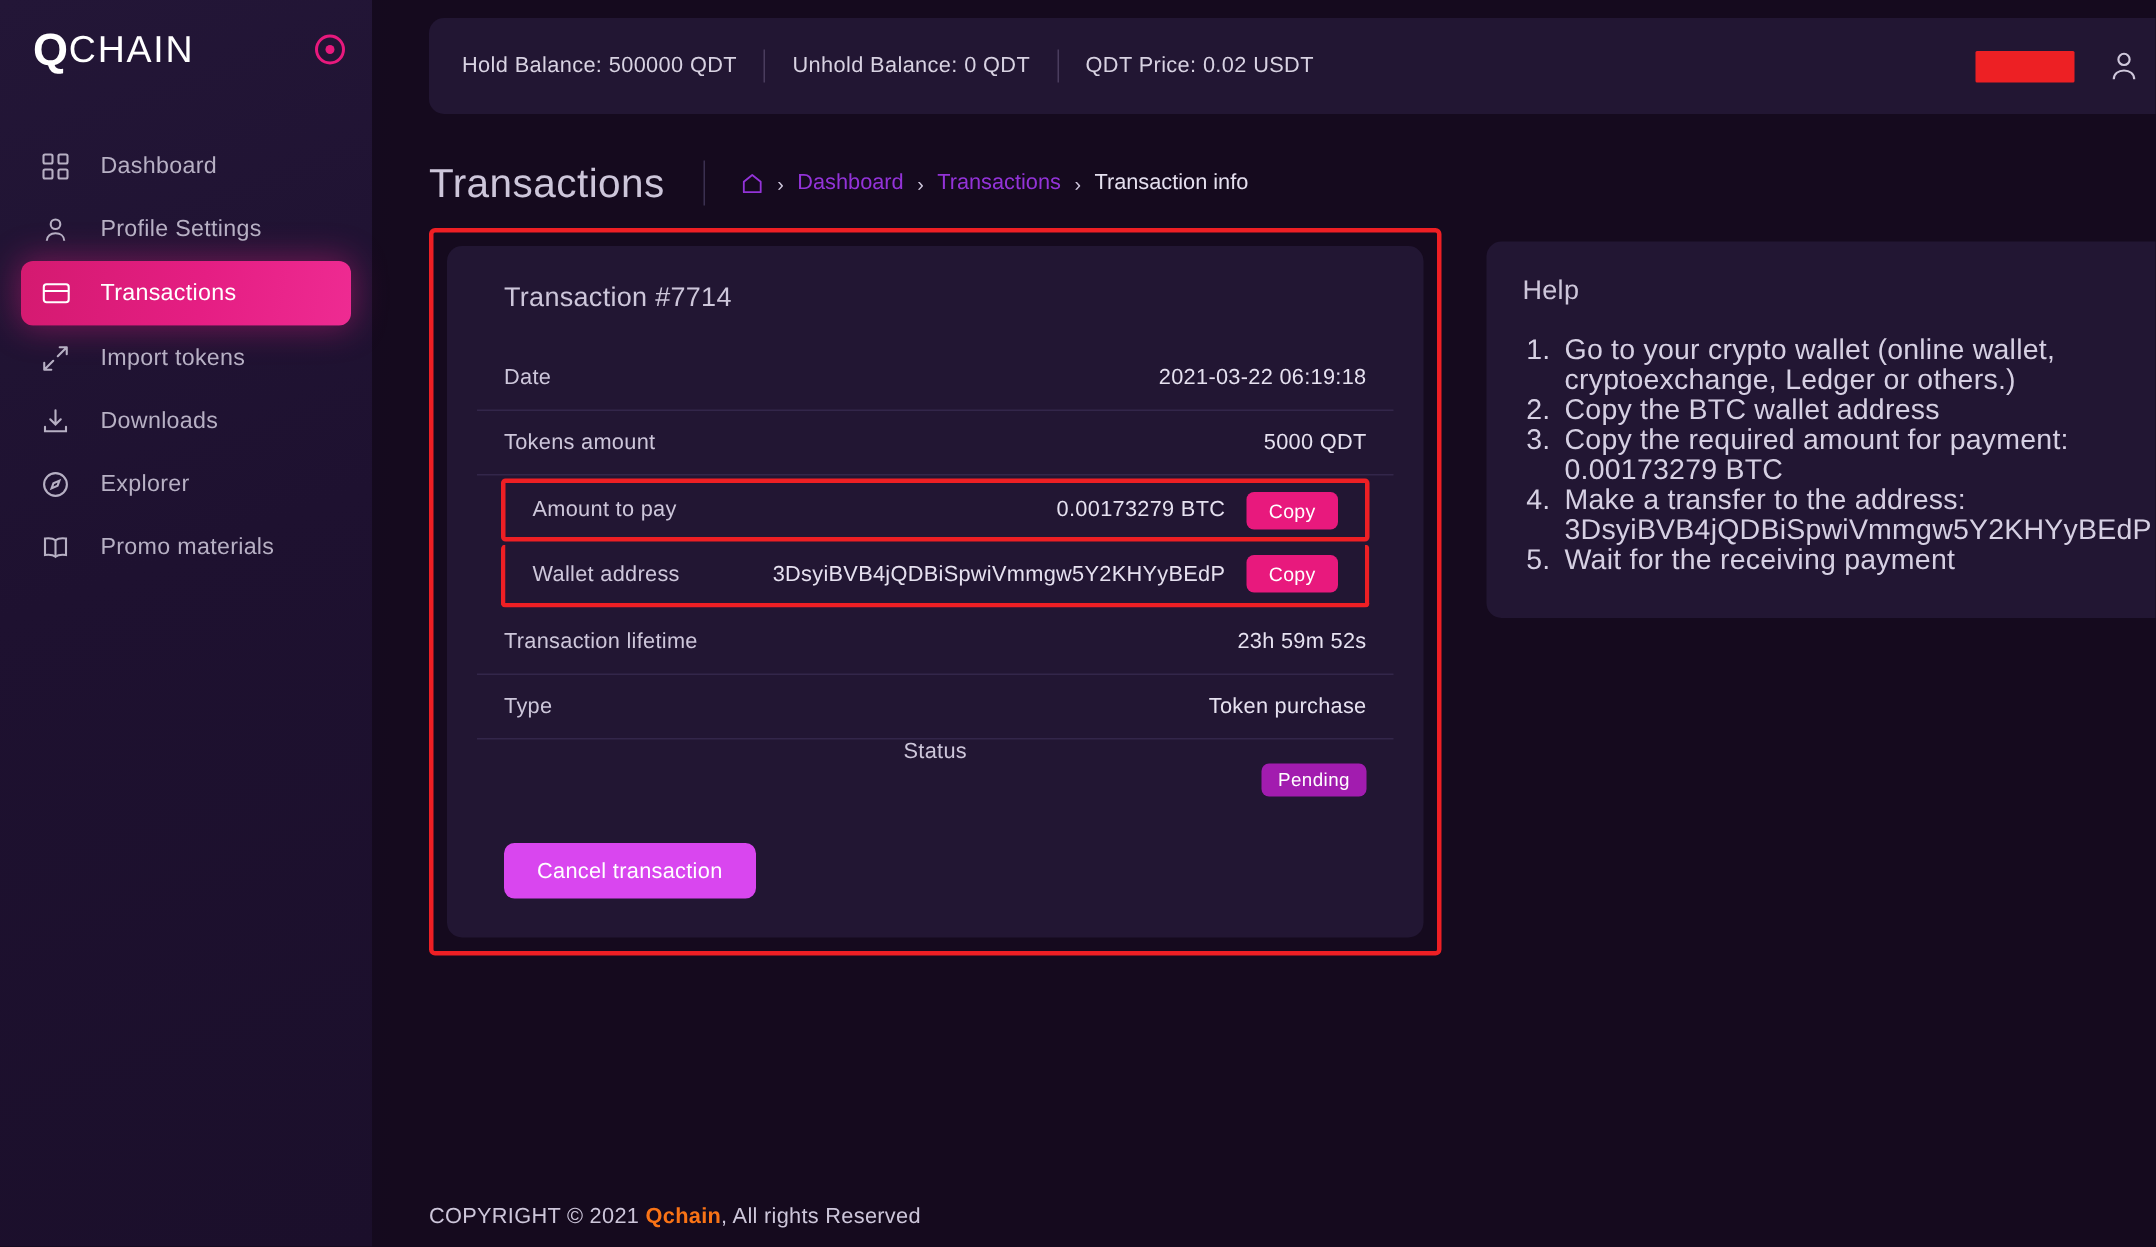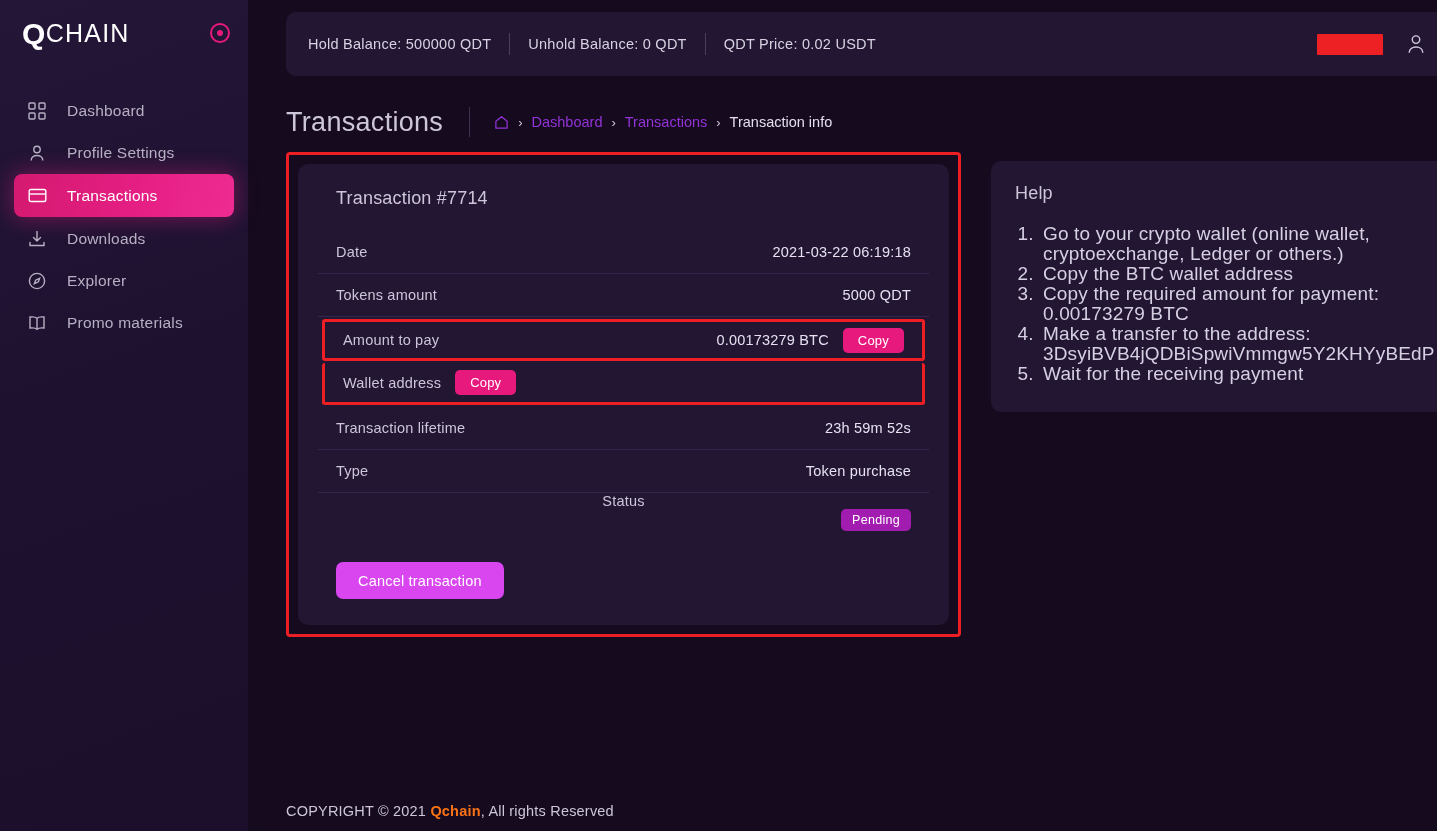--- a/index.html
+++ b/index.html
@@ -224,21 +224,21 @@
   .row .v {
     margin-left: auto;
     color: #e6e1f0;
     font-size: 14.5px;
     letter-spacing: .2px;
   }
   .row.boxed {
     border: 3px solid #ee1f24;
     border-radius: 3px;
     height: 42px;
-    margin: 2px 4px;
+    margin: 2px 16px;
     border-bottom: 3px solid #ee1f24;
   }
   .row.boxed + .row { border-top: none; }
 
   .copy-btn {
     margin-left: 14px;
     background: #e8197d;
     color: #ffffff;
     border: none;
     border-radius: 5px;
@@ -358,20 +358,29 @@
       <div class="nav-item active">
         <span class="ico">
           <svg width="19" height="19" viewBox="0 0 19 19" fill="none" stroke="#ffffff" stroke-width="1.4">
             <rect x="1.2" y="3.5" width="16.6" height="12" rx="1.8"></rect>
               <path d="M1.2 8h16.6"></path>
           </svg>
         </span>
         <span>Transactions</span>
       </div>
 
+      <div class="nav-item">
+        <span class="ico">
+          <svg width="18" height="18" viewBox="0 0 18 18" fill="none" stroke="#b7b0c4" stroke-width="1.4" stroke-linecap="round">
+            <path d="M10.5 7.5L16.5 1.5M16.5 1.5H11.8M16.5 1.5V6.2"></path>
+            <path d="M7.5 10.5L1.5 16.5M1.5 16.5H6.2M1.5 16.5V11.8"></path>
+          </svg>
+        </span>
+        <span>Import tokens</span>
+      </div>
 
       <div class="nav-item">
         <span class="ico">
           <svg width="18" height="18" viewBox="0 0 18 18" fill="none" stroke="#b7b0c4" stroke-width="1.4" stroke-linecap="round">
             <path d="M9 1.5v9M5.5 7.5L9 11l3.5-3.5"></path>
               <path d="M2 12.5v3h14v-3"></path>
           </svg>
         </span>
         <span>Downloads</span>
       </div>
@@ -456,20 +465,21 @@
             </div>
 
             <div class="row boxed">
               <span class="k">Amount to pay</span>
               <span class="v">0.00173279 BTC</span>
               <button class="copy-btn">Copy</button>
             </div>
 
             <div class="row boxed">
               <span class="k">Wallet address</span>
+              <span class="v">3DsyiBVB4jQDBiSpwiVmmgw5Y2KHYyBEdP</span>
               <button class="copy-btn">Copy</button>
             </div>
 
             <div class="row">
               <span class="k">Transaction lifetime</span>
               <span class="v">23h 59m 52s</span>
             </div>
 
             <div class="row">
               <span class="k">Type</span>

